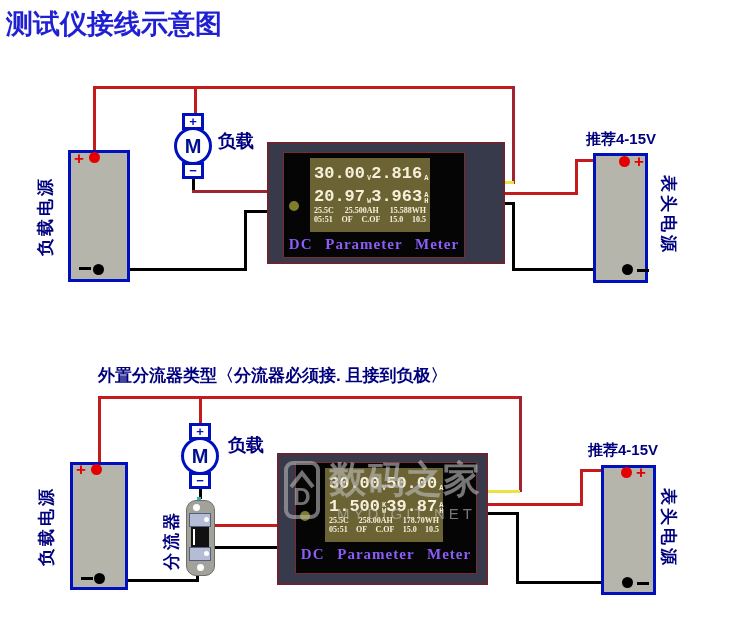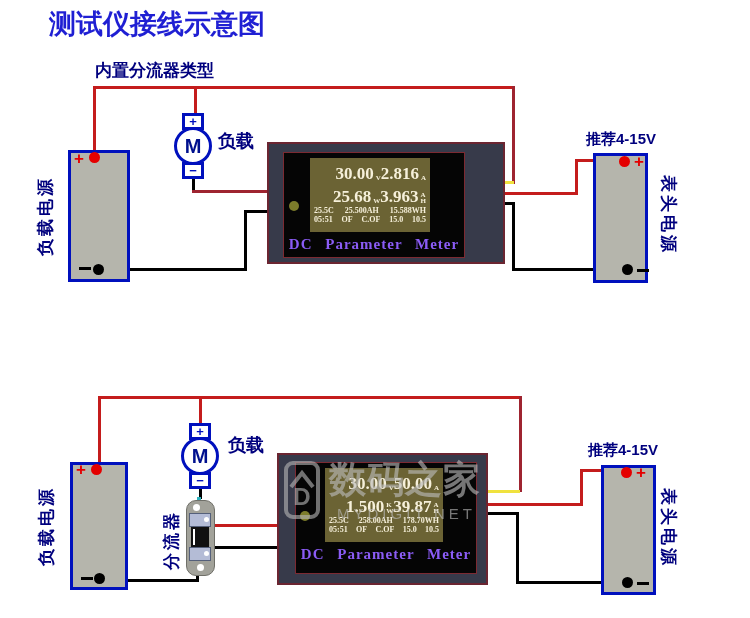--- a/index.html
+++ b/index.html
@@ -33,21 +33,21 @@
     background:#fff;color:#00108e;display:flex;align-items:center;justify-content:center;
     font-size:20px;font-weight:bold;box-sizing:border-box;z-index:5;}
   .motor-pole{position:absolute;width:22px;height:17px;border:3px solid #0010bd;background:#fff;color:#0010bd;
     display:flex;align-items:center;justify-content:center;font-size:13px;font-weight:bold;
     box-sizing:border-box;z-index:4;line-height:1;}
   
   .bezel{position:absolute;background:#373a4a;border:2px solid #6b2531;box-sizing:border-box;z-index:3;}
   .panel{position:absolute;background:#050505;border:1px solid #7c2a32;box-sizing:border-box;z-index:4;}
   .lcd{position:absolute;background:#6b6334;color:#f6f0da;font-family:"Liberation Serif",serif;
        font-weight:bold;box-sizing:border-box;padding:2px 4px;display:flex;flex-direction:column;z-index:5;}
-  .lcd-big{display:flex;align-items:flex-end;justify-content:flex-end;height:23px;}
+  .lcd-big{display:flex;align-items:flex-end;justify-content:space-between;height:23px;font-family:Liberation Mono, monospace;}
   .pair{display:flex;align-items:flex-end;}
   .big-val{font-size:17px;line-height:18px;letter-spacing:0;}
   .unit{display:flex;flex-direction:column;justify-content:flex-end;font-size:7px;line-height:6px;
         padding:0 0 2px 2px;}
   .lcd-small{display:flex;justify-content:space-between;font-size:8px;line-height:9px;}
   .meter-name{position:absolute;color:#8b5cf6;font-family:"Liberation Serif",serif;font-weight:bold;
     font-size:15px;letter-spacing:1px;word-spacing:8px;white-space:nowrap;text-align:center;z-index:5;}
   .led{position:absolute;border-radius:50%;background:#7d7d2b;z-index:6;}
   
   .shunt-body{position:absolute;background:#a2a29a;border:1px solid #6f6f68;border-radius:10px;
@@ -62,23 +62,22 @@
   .wm-brand{position:absolute;left:48px;top:0px;font-size:37px;font-weight:bold;color:#bcbcbc;
             letter-spacing:1px;white-space:nowrap;}
   .wm-site{position:absolute;left:56px;top:50px;font-size:15px;color:#bcbcbc;letter-spacing:4px;
            white-space:nowrap;}
 </style>
 </head>
 <body>
 
 <div class="canvas">
 
-  <div class="title" style="left:6px;top:6px;margin-left:43px;">测试仪接线示意图</div>
-
-  <div class="heading" style="left:95px;top:59px;">内置分流器类型</div>
+  <div class="title" style="left:6px;top:6px;">测试仪接线示意图</div>
+
 
   <div class="wire w-red" style="left:95px;top:86px;width:420px;height:3px;"></div>
   <div class="wire w-red" style="left:93px;top:86px;width:3px;height:74px;"></div>
   <div class="wire w-red" style="left:194px;top:86px;width:3px;height:31px;"></div>
   <div class="wire w-darkred" style="left:512px;top:86px;width:3px;height:98px;"></div>
   <div class="wire w-black" style="left:192px;top:177px;width:3px;height:15px;"></div>
   <div class="wire w-darkred" style="left:192px;top:190px;width:77px;height:3px;"></div>
   <div class="wire w-black" style="left:99px;top:268px;width:147px;height:3px;"></div>
   <div class="wire w-black" style="left:244px;top:210px;width:3px;height:61px;"></div>
   <div class="wire w-black" style="left:244px;top:210px;width:25px;height:3px;"></div>
@@ -123,21 +122,21 @@
       <span class="pair">
           <span class="big-val">2.816</span>
           <span class="unit">
             <span>A</span>
             <span></span>
           </span>
         </span>
     </div>
     <div class="lcd-big">
       <span class="pair">
-          <span class="big-val">25.68</span>
+          <span class="big-val">20.97</span>
           <span class="unit">
             <span>W</span>
             <span></span>
           </span>
         </span>
       <span class="pair">
           <span class="big-val">3.963</span>
           <span class="unit">
             <span>A</span>
             <span>H</span>
@@ -160,20 +159,21 @@
   <div class="meter-name" style="left:283px;top:236px;width:182px;">DC  Parameter  Meter</div>
 
   <div class="hint" style="left:586px;top:130px;">推荐4-15V</div>
   <div class="battery" style="left:593px;top:153px;width:55px;height:130px;"></div>
   <div class="dot dot-red" style="left:619px;top:156px;width:11px;height:11px;"></div>
   <div class="sign sign-red" style="left:634px;top:153px;">+</div>
   <div class="dot dot-black" style="left:622px;top:264px;width:11px;height:11px;"></div>
   <div class="dash" style="left:637px;top:269px;width:12px;"></div>
   <div class="v-label rot-r" style="left:608px;top:205px;">表头电源</div>
 
+  <div class="heading" style="left:98px;top:364px;">外置分流器类型〈分流器必须接. 且接到负极〉</div>
 
   <div class="wire w-red" style="left:100px;top:396px;width:421px;height:3px;"></div>
   <div class="wire w-red" style="left:98px;top:396px;width:3px;height:73px;"></div>
   <div class="wire w-red" style="left:199px;top:396px;width:3px;height:31px;"></div>
   <div class="wire w-darkred" style="left:519px;top:396px;width:3px;height:96px;"></div>
   <div class="wire w-black" style="left:199px;top:487px;width:3px;height:12px;"></div>
   <div class="wire w-teal" style="left:197px;top:497px;width:4px;height:16px;"></div>
   <div class="wire w-red" style="left:211px;top:524px;width:66px;height:3px;"></div>
   <div class="wire w-black" style="left:211px;top:546px;width:66px;height:3px;"></div>
   <div class="wire w-black" style="left:196px;top:558px;width:3px;height:24px;"></div>

